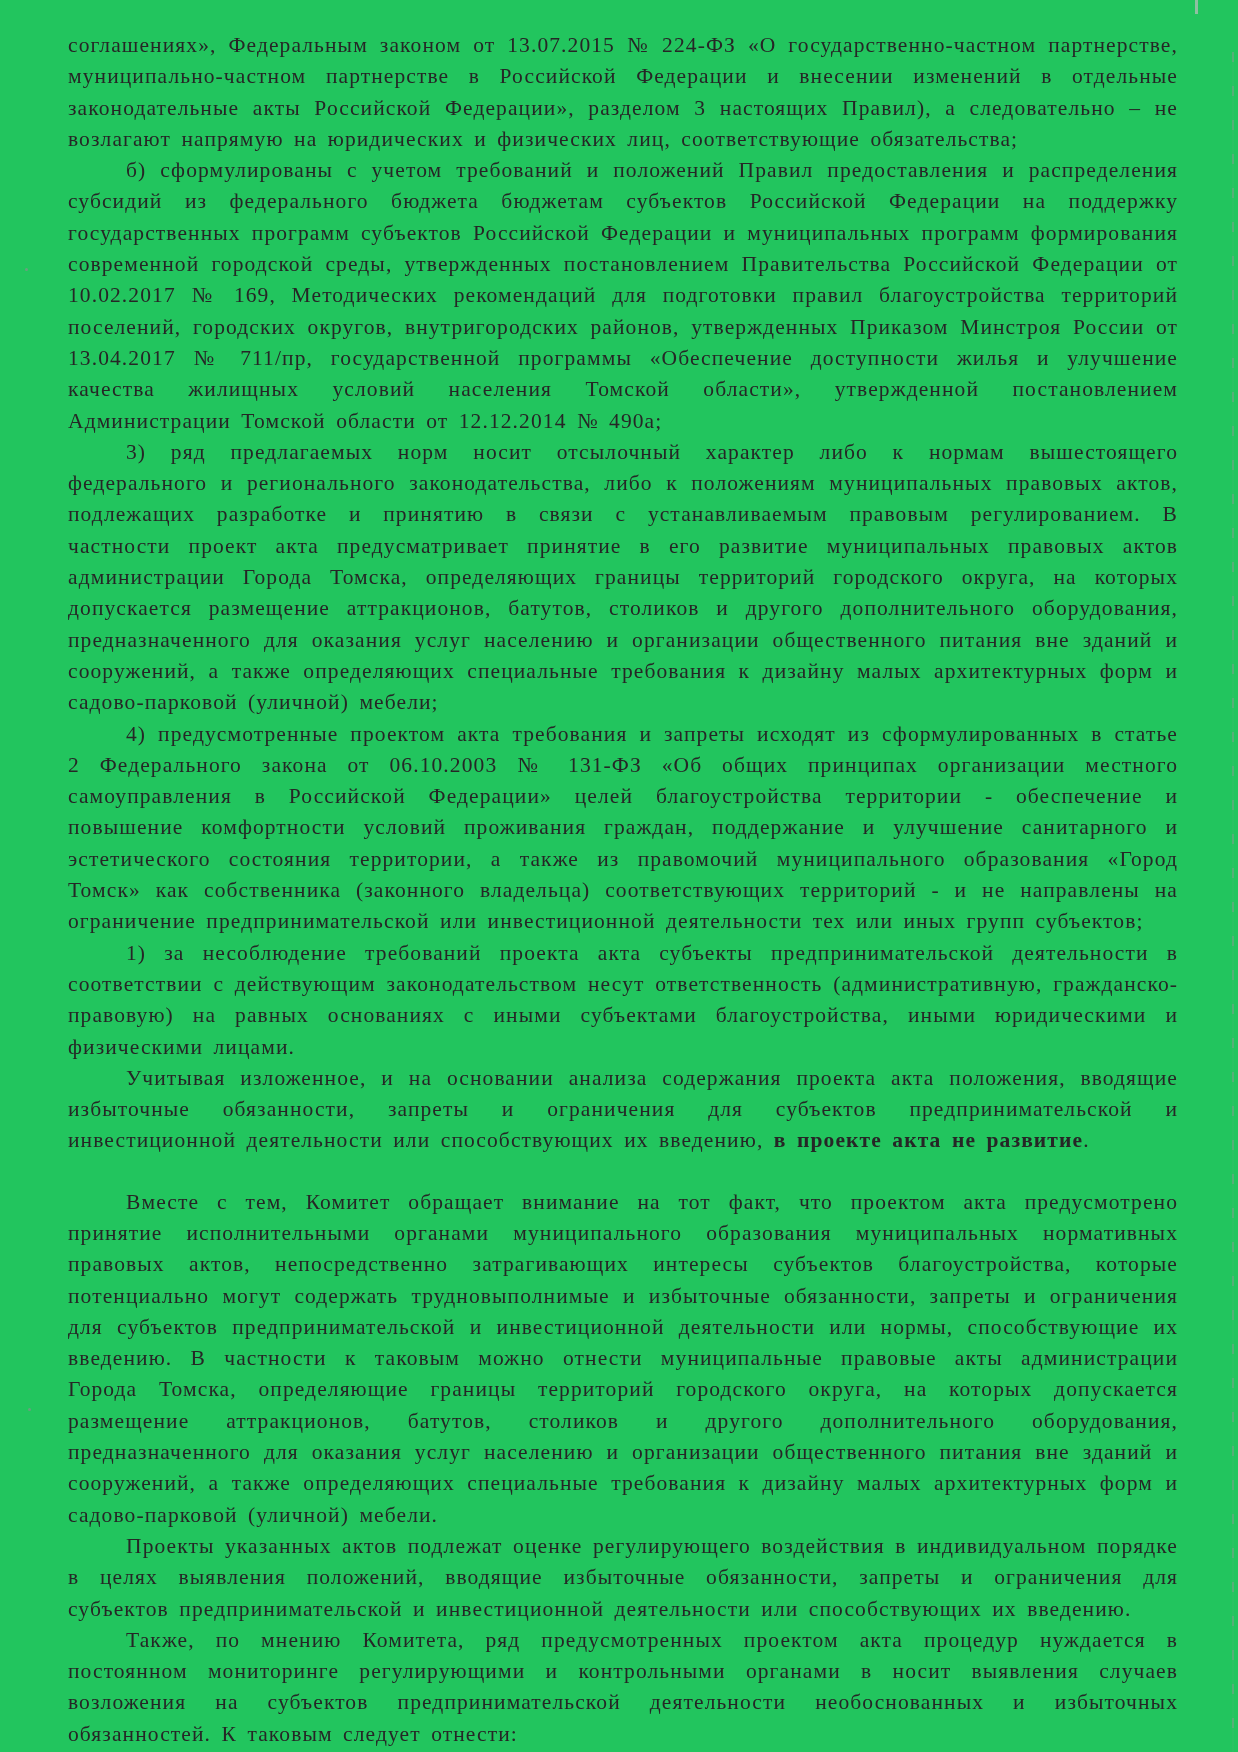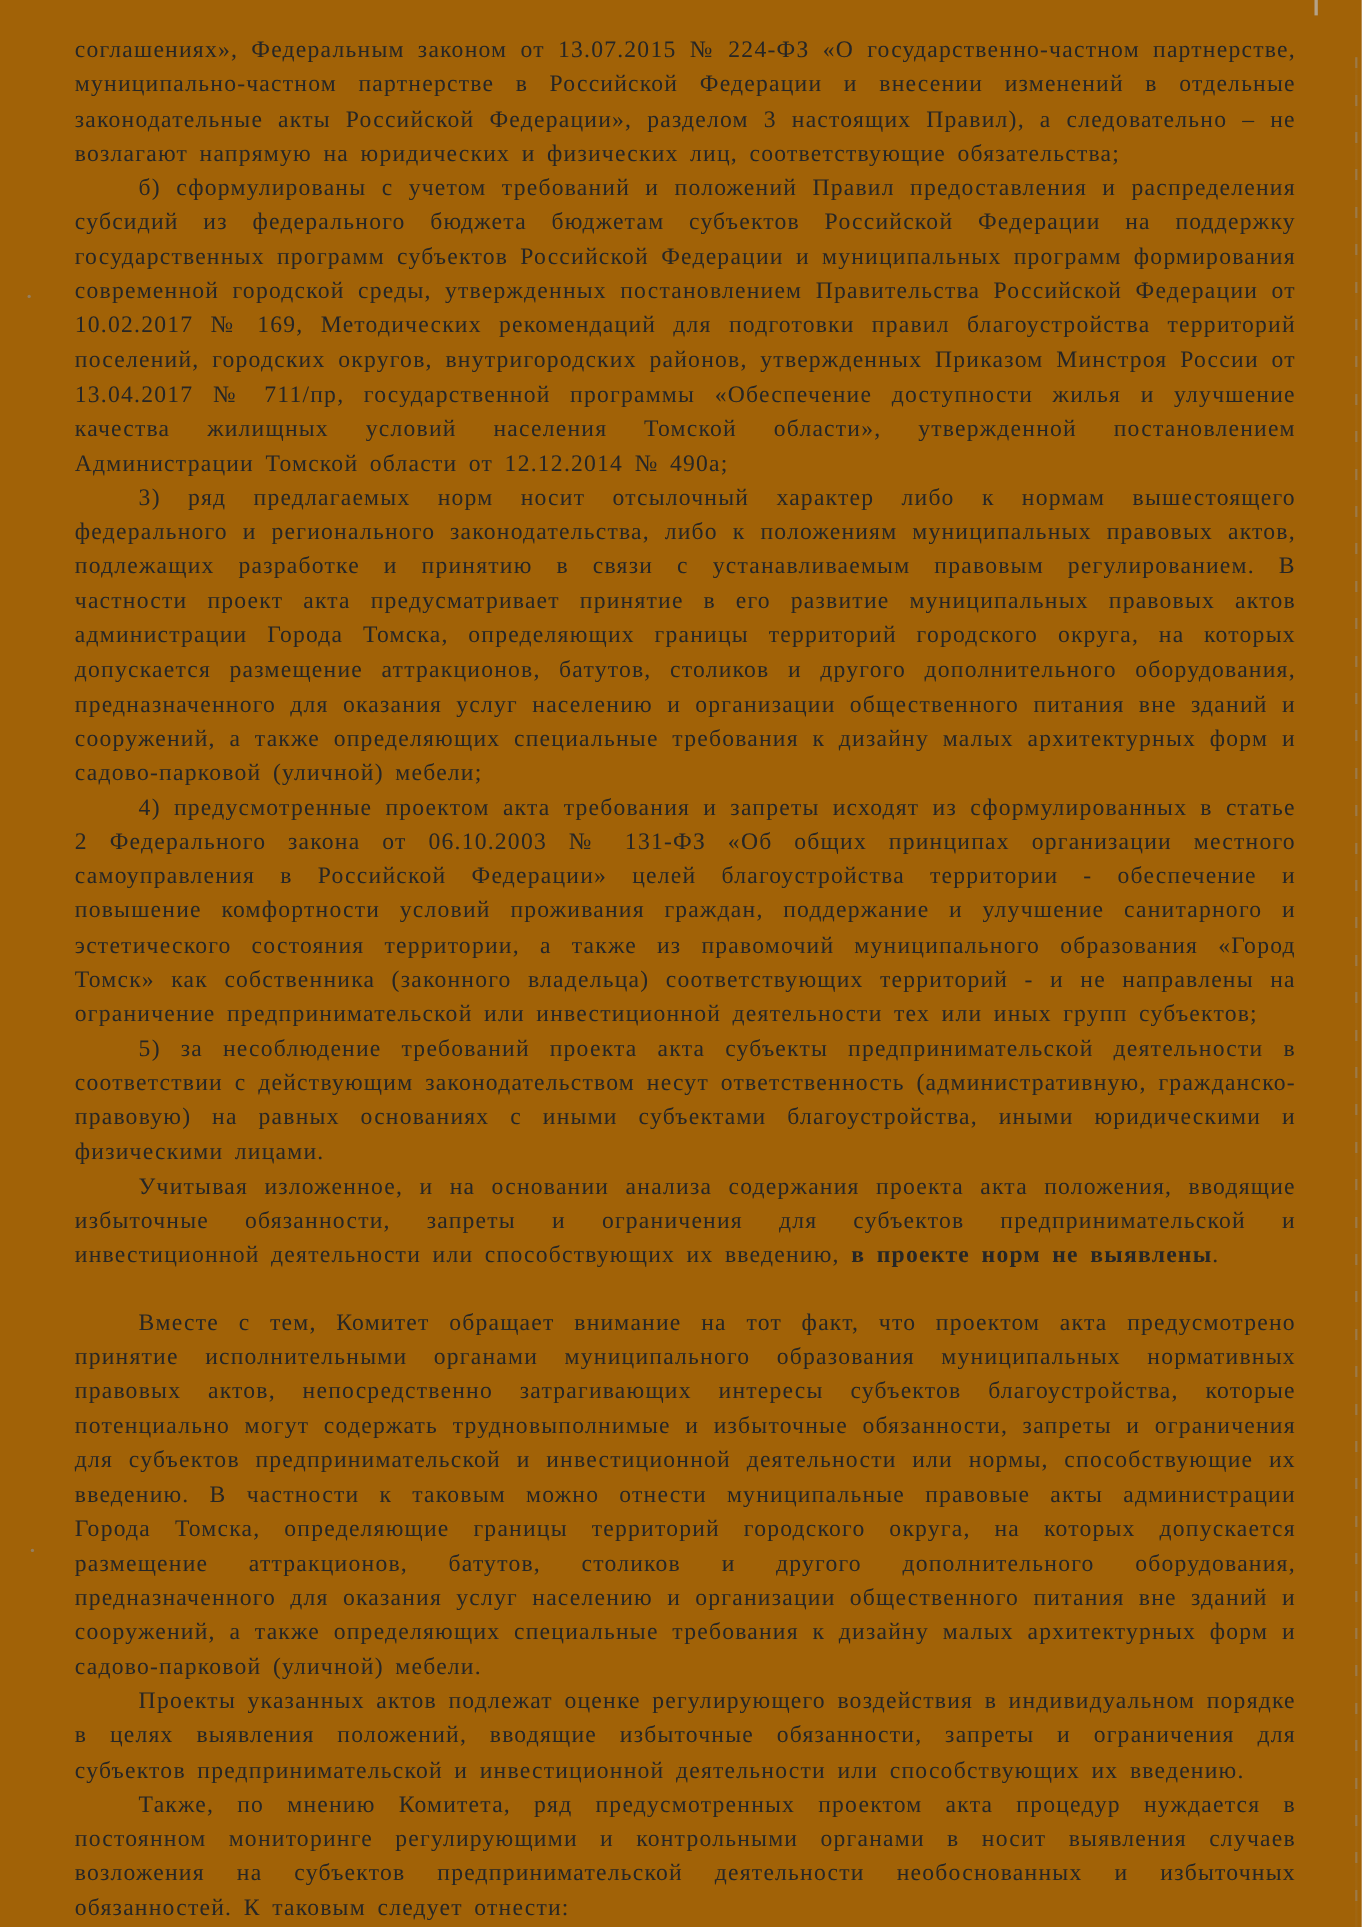--- a/index.html
+++ b/index.html
@@ -5,21 +5,21 @@
   html, body {
     margin: 0;
     padding: 0;
     background: #e9e9e9;
   }
   .page {
     position: relative;
     width: 1238px;
     height: 1752px;
     margin: 0 auto;
-    background: #a16207;
+    background: #22c55e;
     overflow: hidden;
   }
   .doc-body {
     position: absolute;
     left: 68px;
     top: 30px;
     width: 1110px;
     font-family: "Liberation Serif", "DejaVu Serif", serif;
     font-size: 21.5px;
     line-height: 31.3px;
@@ -82,19 +82,19 @@
 <div class="page">
   <div class="top-right-streak"></div>
   <div class="right-edge-line"></div>
   <div class="margin-dot dot-1"></div>
   <div class="margin-dot dot-2"></div>
   <div class="doc-body">
       <p class="no-indent"><span>соглашениях», Федеральным законом от 13.07.2015 № 224-ФЗ «О государственно-частном партнерстве, муниципально-частном партнерстве в Российской Федерации и внесении изменений в отдельные законодательные акты Российской Федерации», разделом 3 настоящих Правил), а следовательно – не возлагают напрямую на юридических и физических лиц, соответствующие обязательства;</span></p>
       <p class=""><span>б) сформулированы с учетом требований и положений Правил предоставления и распределения субсидий из федерального бюджета бюджетам субъектов Российской Федерации на поддержку государственных программ субъектов Российской Федерации и муниципальных программ формирования современной городской среды, утвержденных постановлением Правительства Российской Федерации от 10.02.2017 № 169, Методических рекомендаций для подготовки правил благоустройства территорий поселений, городских округов, внутригородских районов, утвержденных Приказом Минстроя России от 13.04.2017 № 711/пр, государственной программы «Обеспечение доступности жилья и улучшение качества жилищных условий населения Томской области», утвержденной постановлением Администрации Томской области от 12.12.2014 № 490а;</span></p>
       <p class=""><span>3) ряд предлагаемых норм носит отсылочный характер либо к нормам вышестоящего федерального и регионального законодательства, либо к положениям муниципальных правовых актов, подлежащих разработке и принятию в связи с устанавливаемым правовым регулированием. В частности проект акта предусматривает принятие в его развитие муниципальных правовых актов администрации Города Томска, определяющих границы территорий городского округа, на которых допускается размещение аттракционов, батутов, столиков и другого дополнительного оборудования, предназначенного для оказания услуг населению и организации общественного питания вне зданий и сооружений, а также определяющих специальные требования к дизайну малых архитектурных форм и садово-парковой (уличной) мебели;</span></p>
       <p class=""><span>4) предусмотренные проектом акта требования и запреты исходят из сформулированных в статье 2 Федерального закона от 06.10.2003 № 131-ФЗ «Об общих принципах организации местного самоуправления в Российской Федерации» целей благоустройства территории - обеспечение и повышение комфортности условий проживания граждан, поддержание и улучшение санитарного и эстетического состояния территории, а также из правомочий муниципального образования «Город Томск» как собственника (законного владельца) соответствующих территорий - и не направлены на ограничение предпринимательской или инвестиционной деятельности тех или иных групп субъектов;</span></p>
-      <p class=""><span>5) за несоблюдение требований проекта акта субъекты предпринимательской деятельности в соответствии с действующим законодательством несут ответственность (административную, гражданско-правовую) на равных основаниях с иными субъектами благоустройства, иными юридическими и физическими лицами.</span></p>
-      <p class=""><span>Учитывая изложенное, и на основании анализа содержания проекта акта положения, вводящие избыточные обязанности, запреты и ограничения для субъектов предпринимательской и инвестиционной деятельности или способствующих их введению, </span><span class="bold">в проекте норм не выявлены</span><span>.</span></p>
+      <p class=""><span>1) за несоблюдение требований проекта акта субъекты предпринимательской деятельности в соответствии с действующим законодательством несут ответственность (административную, гражданско-правовую) на равных основаниях с иными субъектами благоустройства, иными юридическими и физическими лицами.</span></p>
+      <p class=""><span>Учитывая изложенное, и на основании анализа содержания проекта акта положения, вводящие избыточные обязанности, запреты и ограничения для субъектов предпринимательской и инвестиционной деятельности или способствующих их введению, </span><span class="bold">в проекте акта не развитие</span><span>.</span></p>
       <p class=" gap-before"><span>Вместе с тем, Комитет обращает внимание на тот факт, что проектом акта предусмотрено принятие исполнительными органами муниципального образования муниципальных нормативных правовых актов, непосредственно затрагивающих интересы субъектов благоустройства, которые потенциально могут содержать трудновыполнимые и избыточные обязанности, запреты и ограничения для субъектов предпринимательской и инвестиционной деятельности или нормы, способствующие их введению. В частности к таковым можно отнести муниципальные правовые акты администрации Города Томска, определяющие границы территорий городского округа, на которых допускается размещение аттракционов, батутов, столиков и другого дополнительного оборудования, предназначенного для оказания услуг населению и организации общественного питания вне зданий и сооружений, а также определяющих специальные требования к дизайну малых архитектурных форм и садово-парковой (уличной) мебели.</span></p>
       <p class=""><span>Проекты указанных актов подлежат оценке регулирующего воздействия в индивидуальном порядке в целях выявления положений, вводящие избыточные обязанности, запреты и ограничения для субъектов предпринимательской и инвестиционной деятельности или способствующих их введению.</span></p>
       <p class=""><span>Также, по мнению Комитета, ряд предусмотренных проектом акта процедур нуждается в постоянном мониторинге регулирующими и контрольными органами в носит выявления случаев возложения на субъектов предпринимательской деятельности необоснованных и избыточных обязанностей. К таковым следует отнести:</span></p>
     </div>
 </div>
 
 </body></html>

